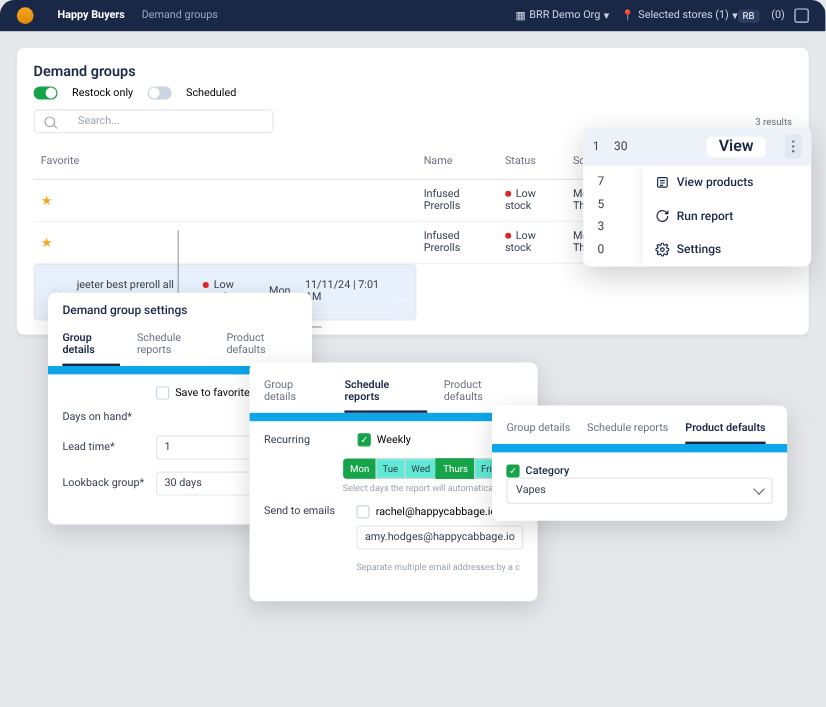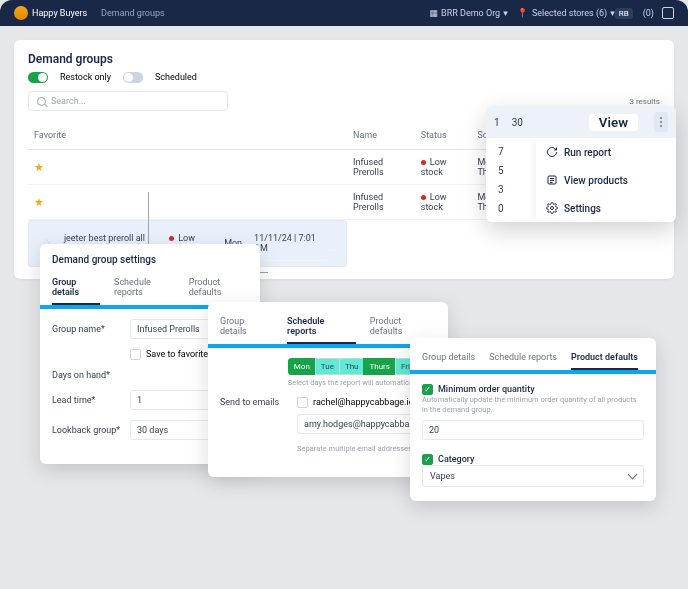--- a/index.html
+++ b/index.html
@@ -1,33 +1,33 @@
 <!DOCTYPE html>
 <html><head>
 <meta charset="utf-8">
 <style>
 *{box-sizing:border-box;margin:0;padding:0;font-family:-apple-system,BlinkMacSystemFont,'Segoe UI',Roboto,sans-serif}
 body{background:#e5e7eb;width:688px;height:589px;position:relative;overflow:hidden;border-radius:12px}
 .topbar{background:#1a2847;color:#fff;display:flex;align-items:center;padding:6px 14px;font-size:9px;height:26px}
-.logo{display:flex;align-items:center;gap:4px;font-weight:400}
+.logo{display:flex;align-items:center;gap:20px;font-weight:700}
 .logo-ico{width:14px;height:14px;background:linear-gradient(#f5a623,#e08800);border-radius:50%}
 .crumb{margin-left:14px;color:#9aa4c1}
 .spacer{flex:1}
 .top-pill{display:flex;align-items:center;gap:3px;color:#cbd3e6;margin-left:10px}
 .top-badge{background:#2d3d5f;border-radius:3px;padding:1px 4px;font-size:8px}
 .cart{width:12px;height:12px;border:1px solid #cbd3e6;border-radius:2px;margin-left:8px}
 .main{background:#fff;margin:14px;border-radius:6px;padding:12px 14px;position:relative;box-shadow:0 1px 3px rgba(0,0,0,.06)}
 .h1{font-size:12px;font-weight:600;color:#1a2847;margin-bottom:6px}
-.filters{display:flex;gap:12px;font-size:9px;margin-bottom:8px}
+.filters{display:flex;align-items:center;gap:12px;font-size:9px;margin-bottom:8px}
 .tog{width:20px;height:11px;border-radius:6px;position:relative}
 .tog::after{content:'';width:9px;height:9px;background:#fff;border-radius:50%;position:absolute;top:1px}
 .tog.on{background:#16a34a}.tog.on::after{right:1px}
 .tog.off{background:#cbd5e1}.tog.off::after{left:1px}
 .search-row{display:flex;align-items:center;gap:8px;margin-bottom:10px}
-.search{flex:0 0 200px;border:1px solid #e5e7eb;border-radius:4px;padding:4px 8px;font-size:9px;color:#9ca3af;display:flex;align-items:center;gap:5px}
+.search{flex:0 0 200px;border:1px solid #e5e7eb;border-radius:4px;padding:4px 8px;font-size:9px;color:#9ca3af;display:flex;align-items:center;gap:19px}
 .search-ico{width:9px;height:9px;border:1.2px solid #9ca3af;border-radius:50%;position:relative}
 .search-ico::after{content:'';position:absolute;width:4px;height:1.2px;background:#9ca3af;bottom:-2px;right:-3px;transform:rotate(45deg)}
 .results{margin-left:auto;font-size:8px;color:#6b7280}
 table{width:100%;border-collapse:collapse;font-size:9px}
 th{text-align:left;color:#6b7280;font-weight:400;padding:4px 6px;border-bottom:1px solid #e5e7eb}
 td{padding:7px 6px;border-bottom:1px solid #f1f3f6;color:#374151}
 .star{color:#f5a623;font-size:11px}
 .star.o{color:#d1d5db}
 .dot{width:5px;height:5px;background:#dc2626;border-radius:50%;display:inline-block;margin-right:4px;vertical-align:middle}
 tr.sel{background:#e8f0fb}
@@ -40,21 +40,21 @@
 .side{width:44px;float:left;padding:4px 0}
 .side div{padding:4px 12px;color:#374151}
 .menu{float:right;width:140px;box-shadow:-2px 0 8px rgba(0,0,0,.06);border-radius:0 0 6px 0}
 .menu-item{display:flex;align-items:center;gap:6px;padding:8px 10px;color:#1a2847;font-weight:500}
 .mi-ico{width:12px;height:12px;flex-shrink:0}
 .panel{position:absolute;background:#fff;border-radius:6px;box-shadow:0 6px 20px rgba(0,0,0,.15);font-size:9px}
 .p1{left:40px;top:244px;width:220px;z-index:1}
 .p2{left:208px;top:302px;width:240px;z-index:2}
 .p3{left:410px;top:338px;width:246px;z-index:3}
 .panel-h{padding:10px 12px 6px;font-size:10px;color:#1a2847;font-weight:500}
-.tabs{display:flex;gap:14px;padding:0 12px;border-bottom:4px solid #0ea5e9;font-size:9px}
+.tabs{display:flex;gap:14px;padding:0 12px;border-bottom:7px solid #0ea5e9;font-size:9px}
 .tab{padding:6px 0;color:#6b7280;cursor:pointer}
 .tab.act{color:#1a2847;font-weight:600;border-bottom:2px solid #1a2847}
 .panel-body{padding:10px 12px 14px}
 .frow{display:flex;align-items:center;margin-bottom:10px}
 .flabel{width:78px;color:#374151}
 .finput{flex:1;border:1px solid #e5e7eb;border-radius:3px;padding:4px 6px;color:#374151;background:#fff}
 .cb{width:11px;height:11px;border:1px solid #cbd5e1;border-radius:2px;display:inline-flex;align-items:center;justify-content:center;margin-right:5px;vertical-align:middle}
 .cb.chk{background:#16a34a;border-color:#16a34a;color:#fff;font-size:8px}
 .days{display:flex;gap:0;margin-bottom:3px}
 .day{border:1px solid #d1d5db;padding:3px 5px;font-size:8px;color:#374151;margin-left:-1px;background:#5eead4}
@@ -73,21 +73,21 @@
 <body>
 
 <div class="topbar">
   <div class="logo">
       <div class="logo-ico"></div>
       <span>Happy Buyers</span>
     </div>
   <div class="crumb">Demand groups</div>
   <div class="spacer"></div>
   <div class="top-pill">▦ <span>BRR Demo Org</span> ▾</div>
-  <div class="top-pill">📍 <span>Selected stores (6)</span> ▾</div>
+  <div class="top-pill">📍 <span>Selected stores (1)</span> ▾</div>
   <div class="top-badge">RB</div>
   <div class="top-pill">(0)</div>
   <div class="cart"></div>
 </div>
 
 <div class="main">
   <div class="h1">Demand groups</div>
   <div class="filters">
     <div class="tog on"></div>
       <span>Restock only</span>
@@ -155,30 +155,30 @@
   <div style="overflow:hidden">
     <div class="side">
       <div>7</div>
         <div>5</div>
         <div>3</div>
         <div>0</div>
     </div>
     <div class="menu">
       <div class="menu-item">
           <svg class="mi-ico" viewBox="0 0 24 24" fill="none" stroke="#1a2847" stroke-width="2">
-            <path d="M21 12a9 9 0 11-3-6.7L21 8M21 3v5h-5"></path>
-          </svg>
-          <span>Run report</span>
-        </div>
-      <div class="menu-item">
-          <svg class="mi-ico" viewBox="0 0 24 24" fill="none" stroke="#1a2847" stroke-width="2">
             <rect x="4" y="4" width="16" height="16" rx="2"></rect>
             <path d="M8 9h8M8 13h8M8 17h5"></path>
           </svg>
           <span>View products</span>
+        </div>
+      <div class="menu-item">
+          <svg class="mi-ico" viewBox="0 0 24 24" fill="none" stroke="#1a2847" stroke-width="2">
+            <path d="M21 12a9 9 0 11-3-6.7L21 8M21 3v5h-5"></path>
+          </svg>
+          <span>Run report</span>
         </div>
       <div class="menu-item">
           <svg class="mi-ico" viewBox="0 0 24 24" fill="none" stroke="#1a2847" stroke-width="2">
             <circle cx="12" cy="12" r="3"></circle>
             <path d="M19.4 15a1.7 1.7 0 00.3 1.8l.1.1a2 2 0 11-2.8 2.8l-.1-.1a1.7 1.7 0 00-1.8-.3 1.7 1.7 0 00-1 1.5V21a2 2 0 11-4 0v-.1a1.7 1.7 0 00-1-1.5 1.7 1.7 0 00-1.8.3l-.1.1a2 2 0 11-2.8-2.8l.1-.1a1.7 1.7 0 00.3-1.8 1.7 1.7 0 00-1.5-1H3a2 2 0 110-4h.1a1.7 1.7 0 001.5-1 1.7 1.7 0 00-.3-1.8l-.1-.1a2 2 0 112.8-2.8l.1.1a1.7 1.7 0 001.8.3H9a1.7 1.7 0 001-1.5V3a2 2 0 114 0v.1a1.7 1.7 0 001 1.5 1.7 1.7 0 001.8-.3l.1-.1a2 2 0 112.8 2.8l-.1.1a1.7 1.7 0 00-.3 1.8V9a1.7 1.7 0 001.5 1H21a2 2 0 110 4h-.1a1.7 1.7 0 00-1.5 1z"></path>
           </svg>
           <span>Settings</span>
         </div>
     </div>
   </div>
@@ -189,24 +189,20 @@
 
 <div class="panel p1">
   <div class="panel-h">Demand group settings</div>
   <div class="tabs">
     <div class="tab act">Group details</div>
     <div class="tab">Schedule reports</div>
     <div class="tab">Product defaults</div>
   </div>
   <div class="panel-body">
     <div class="frow">
-        <div class="flabel">Group name*</div>
-        <div class="finput">Infused Prerolls</div>
-      </div>
-    <div class="frow">
         <div class="flabel"></div>
         <div><span class="cb"></span><span>Save to favorites</span></div>
       </div>
     <div class="frow">
         <div class="flabel">Days on hand*</div>
       </div>
     <div class="frow">
         <div class="flabel">Lead time*</div>
         <div class="finput">1</div>
       </div>
@@ -218,26 +214,30 @@
 </div>
 
 <div class="panel p2">
   <div class="tabs" style="padding-top:8px">
     <div class="tab">Group details</div>
     <div class="tab act">Schedule reports</div>
     <div class="tab">Product defaults</div>
   </div>
   <div class="panel-body">
     <div class="frow">
+        <div class="flabel">Recurring</div>
+        <div><span class="cb chk">✓</span><span>Weekly</span></div>
+      </div>
+    <div class="frow">
         <div class="flabel"></div>
         <div>
       <div class="days">
         <div class="day on">Mon</div>
         <div class="day">Tue</div>
-        <div class="day">Thu</div>
+        <div class="day">Wed</div>
         <div class="day on">Thurs</div>
         <div class="day">Fri</div>
         <div class="day">Sa</div>
       </div>
       <div class="hint">Select days the report will automatically r</div>
     </div>
       </div>
     <div class="frow" style="align-items:flex-start">
         <div class="flabel">Send to emails</div>
         <div style="flex:1">
@@ -249,25 +249,20 @@
   </div>
 </div>
 
 <div class="panel p3">
   <div class="tabs" style="padding-top:8px">
     <div class="tab">Group details</div>
     <div class="tab">Schedule reports</div>
     <div class="tab act">Product defaults</div>
   </div>
   <div class="panel-body">
-    <div style="margin-bottom:14px">
-      <div><span class="cb chk">✓</span><span class="sec-title">Minimum order quantity</span></div>
-      <div class="sec-desc">Automatically update the minimum order quantity of all products in the demand group.</div>
-      <div class="finput">20</div>
-    </div>
     <div>
       <div><span class="cb chk">✓</span><span class="sec-title">Category</span></div>
       <div class="sel">
           <span>Vapes</span>
           <div class="chev"></div>
         </div>
     </div>
   </div>
 </div>
 

